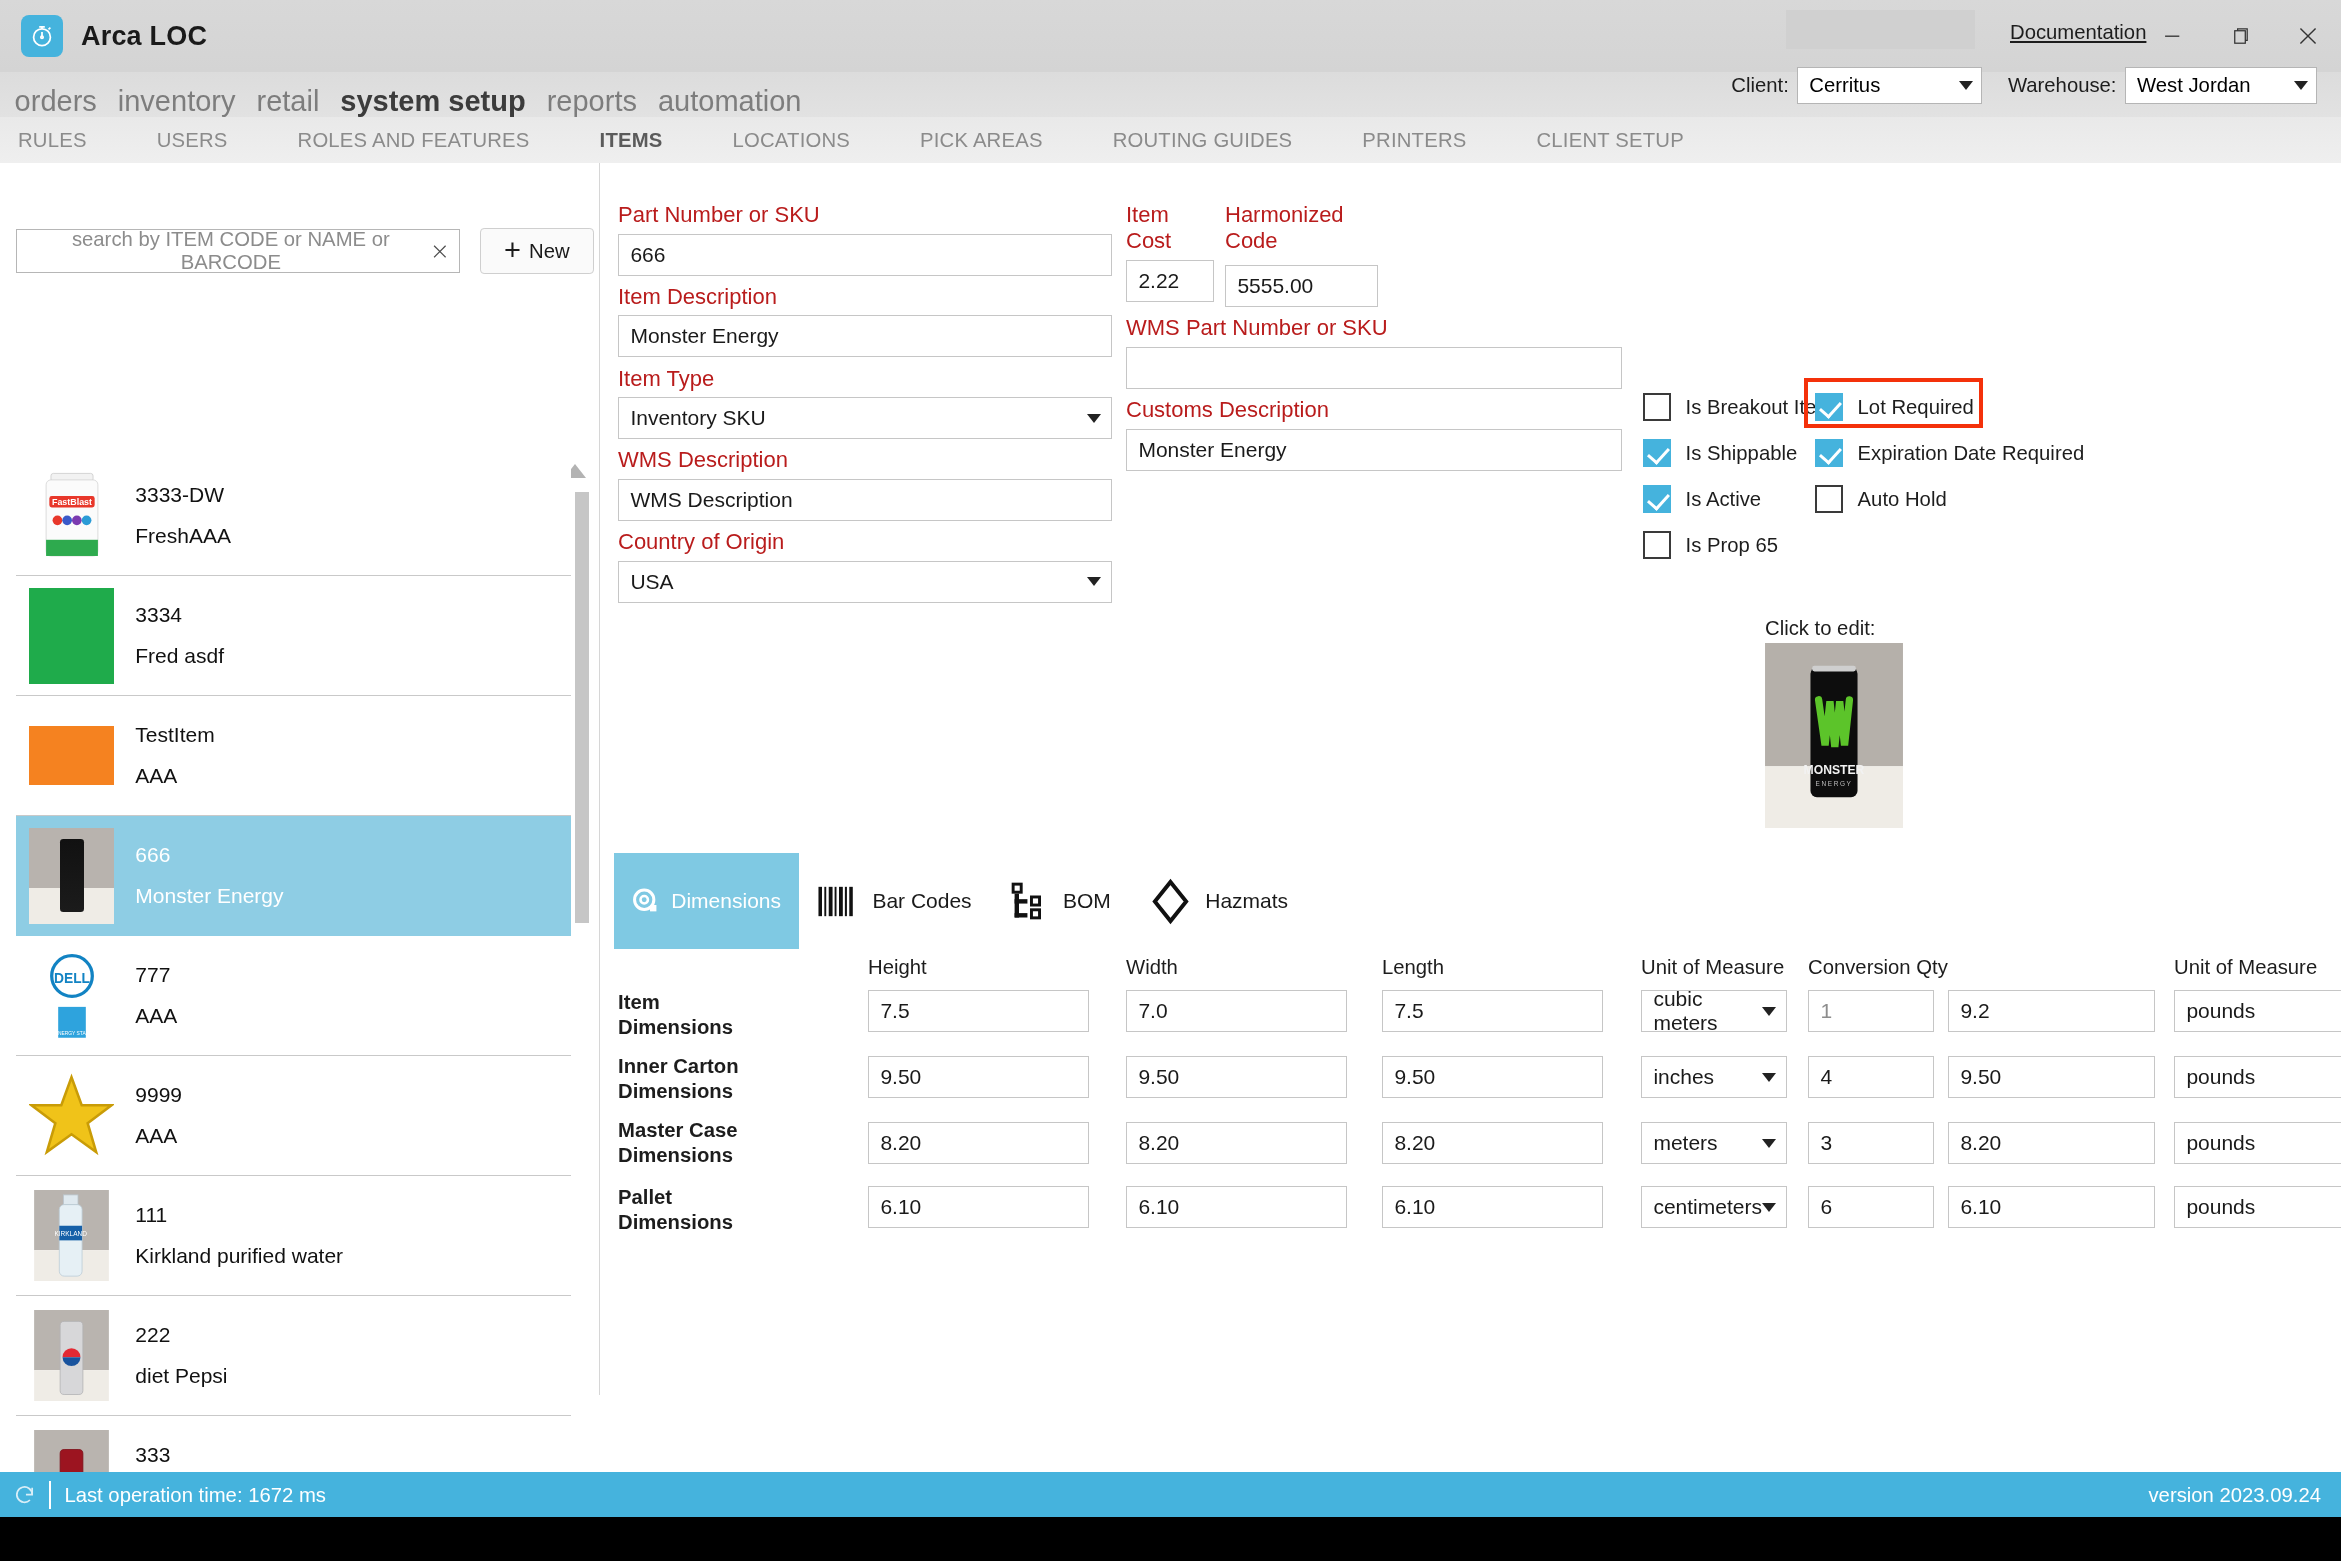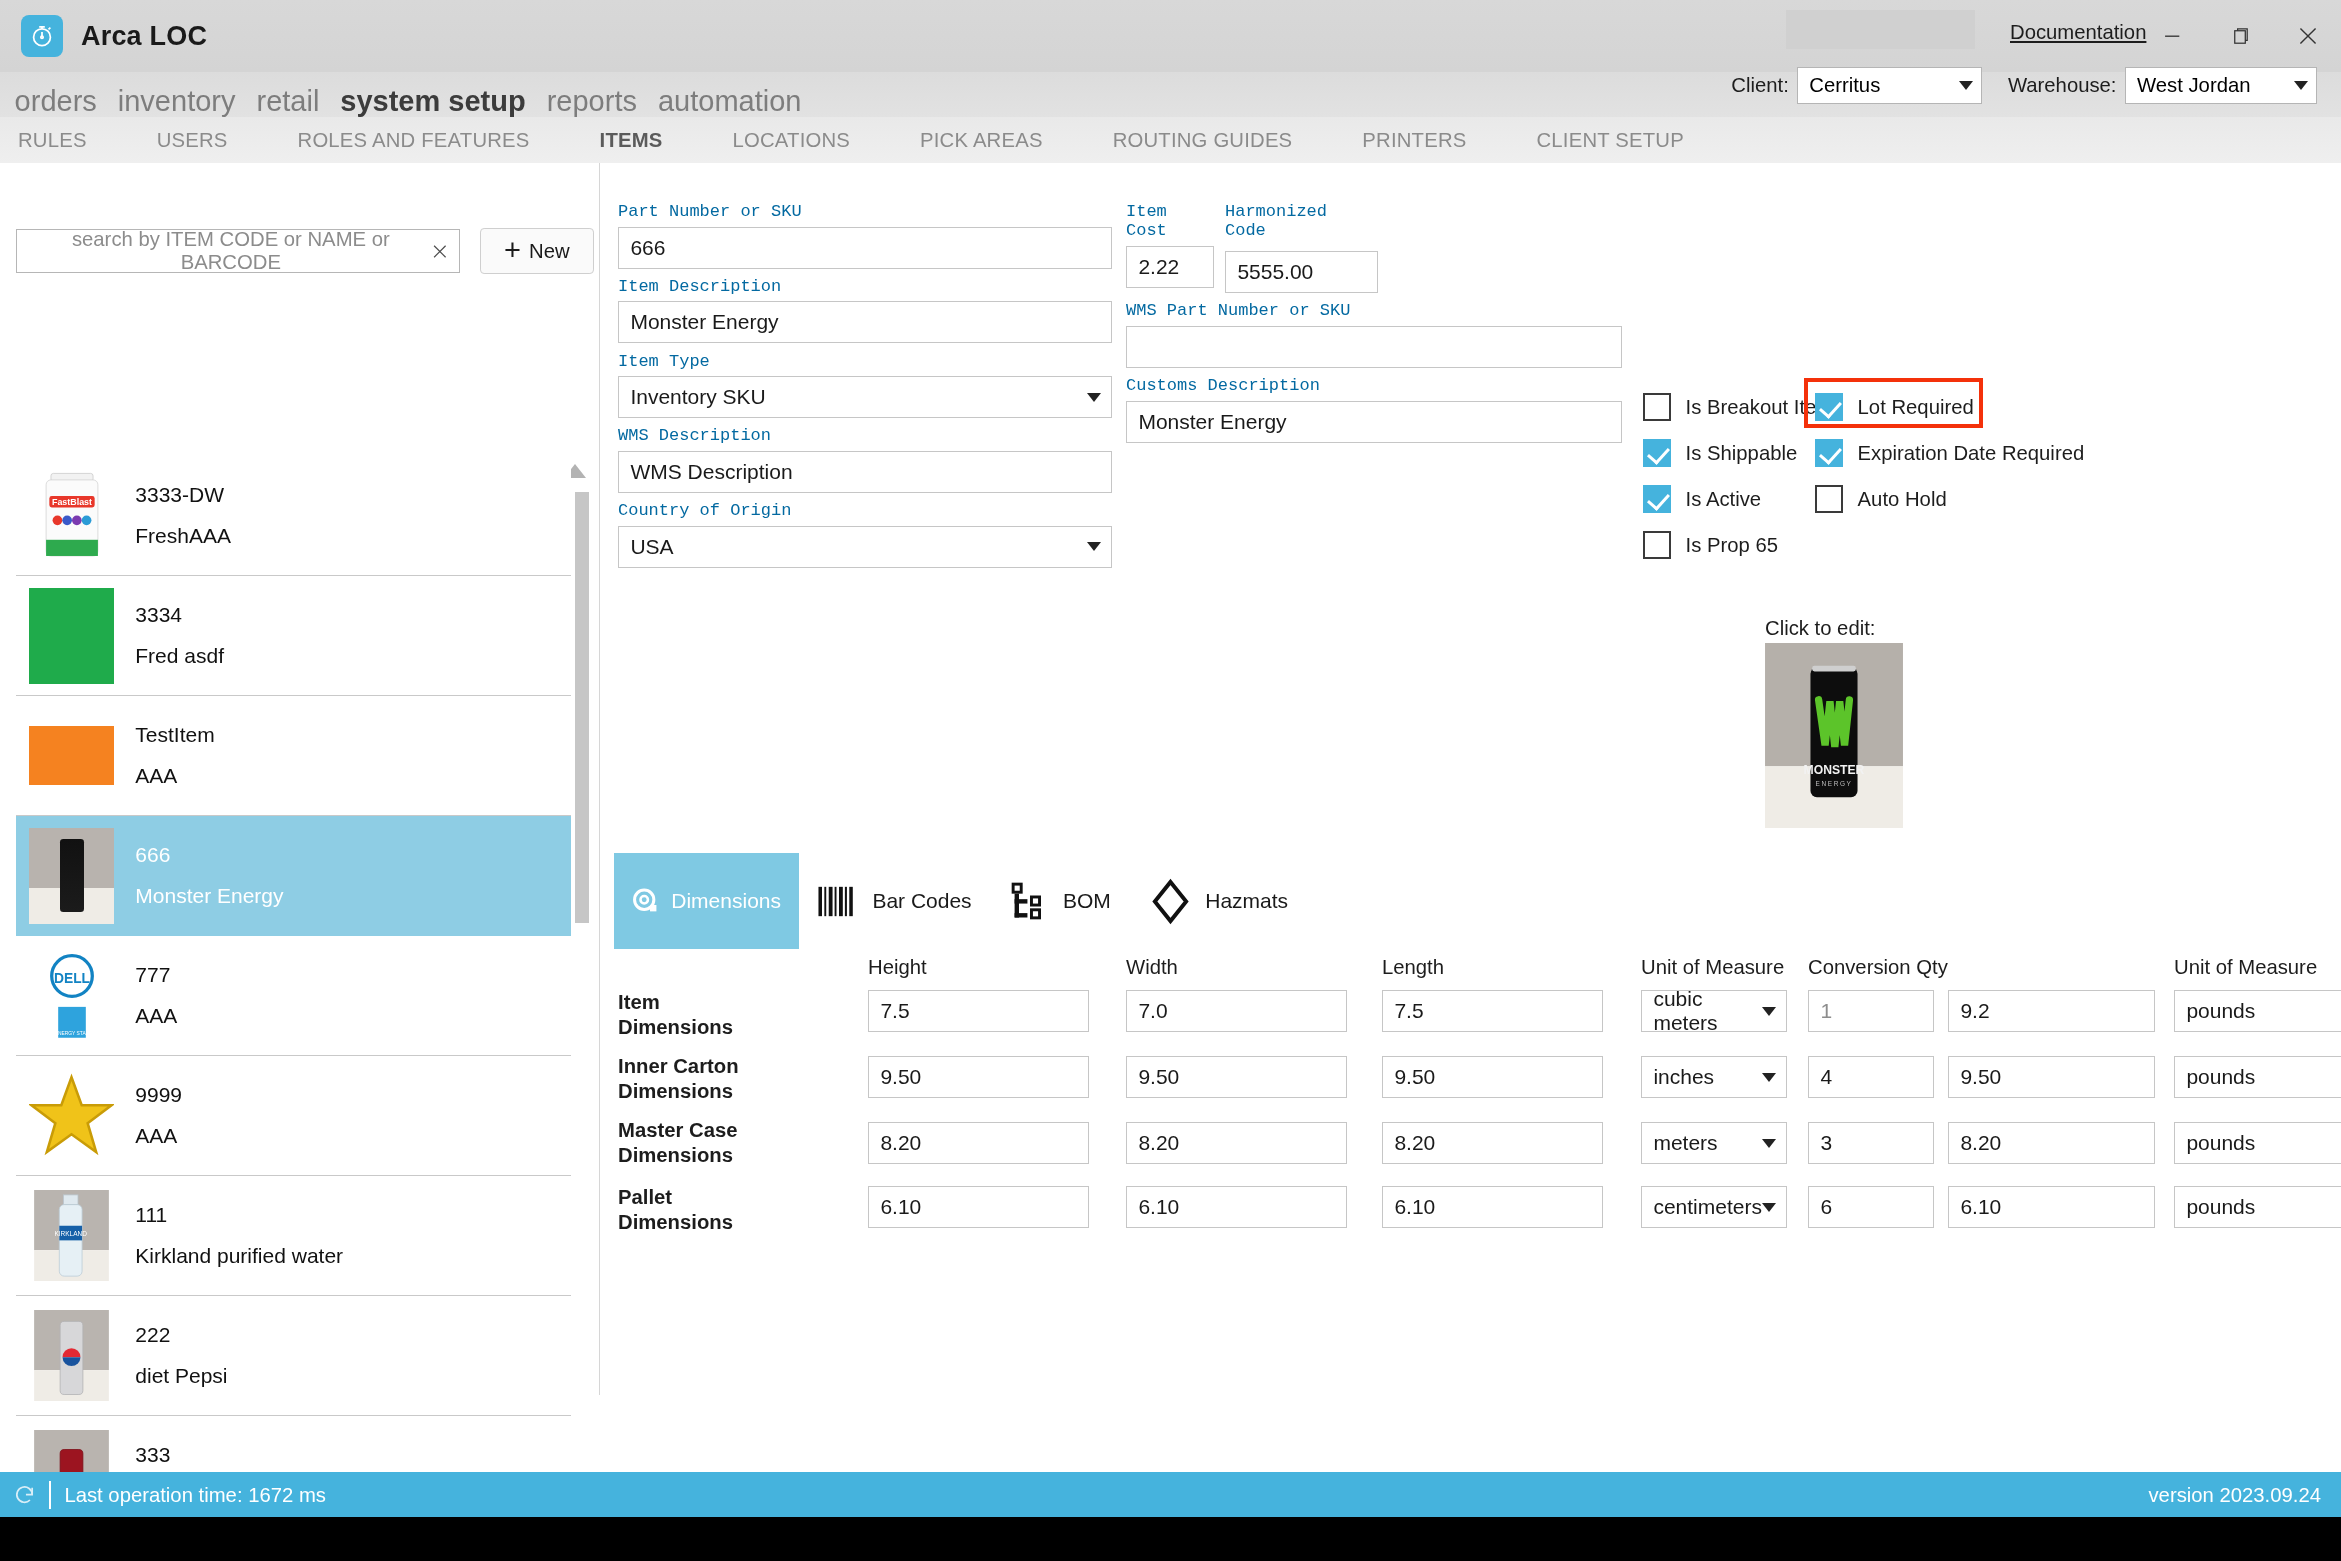--- a/index.html
+++ b/index.html
@@ -137,21 +137,21 @@
   .pg-btn.prev { color: #b8b8b8; }
   .pg-label { font-size: 21px; color: #1a1a1a; margin: 0 18px; }
   .pg-input {
     width: 47px; height: 49px; border: 0.8px solid #c8c8c8; background:#fff;
     display:flex; align-items:center; justify-content:center; font-size: 21px; color:#111;
   }
   .pg-of { font-size: 21px; color: #1a1a1a; margin: 0 18px; }
 
   
   .form-area { position: absolute; left: 618px; top: 0; width: 1716px; height: 1309px; }
-  .field-label { font-size: 17px; color: #0369a1; font-family: Liberation Mono, monospace; }
+  .field-label { font-size: 22px; color: #b91c1c; }
   .field-input {
     border: 0.8px solid #c6c6c6; background: #fff; height: 42px;
     display: flex; align-items: center; padding-left: 11.4px;
     font-size: 21px; color: #1a1a1a;
   }
   .field-input.dim { color:#8d8d8d; }
   .sel-input {
     border: 0.8px solid #c6c6c6; background:#fff; height: 42px;
     display:flex; align-items:center; justify-content: space-between;
     padding: 0 9.8px 0 11.4px; font-size: 21px; color:#1a1a1a;

